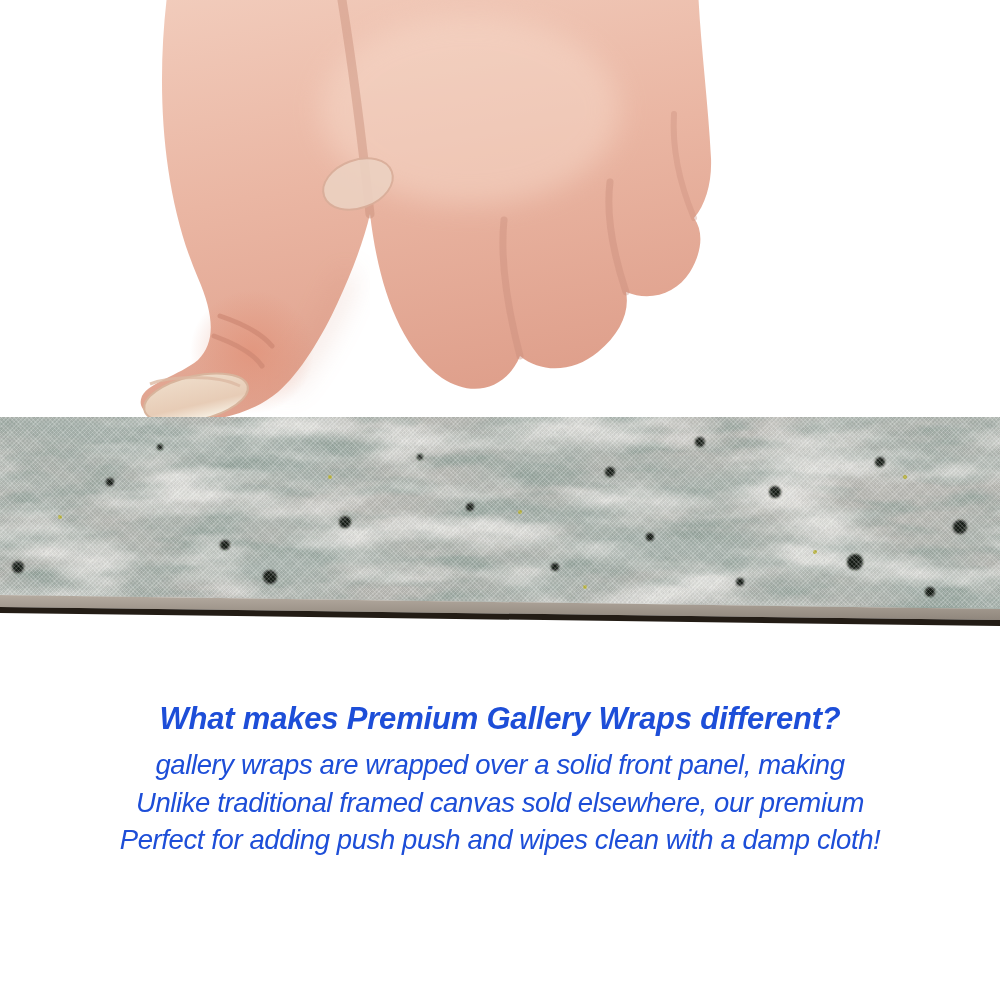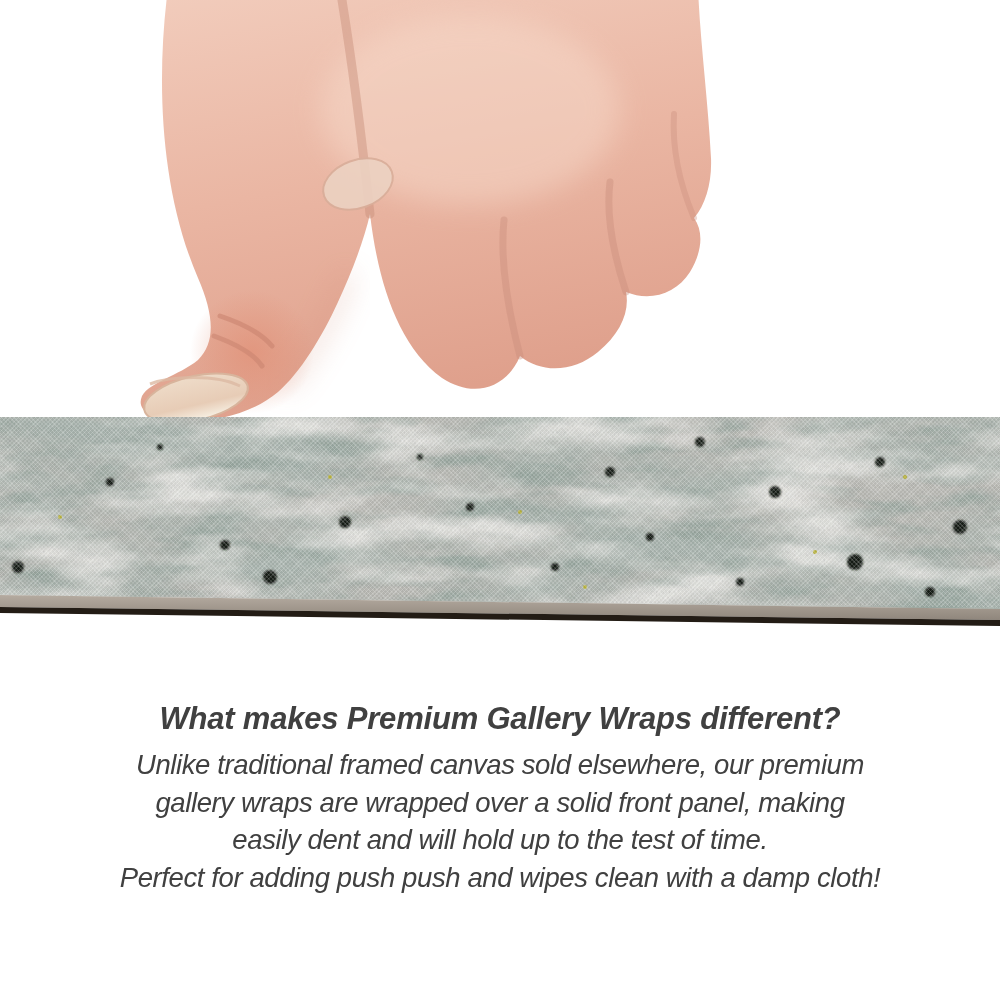--- a/index.html
+++ b/index.html
@@ -11,21 +11,21 @@
   
   .canvas-strip{position:absolute;top:417px;left:0;width:1000px;height:212px;}
   .canvas-strip svg{position:absolute;top:0;left:0;}
   .weave-overlay{position:absolute;top:0;left:0;width:1000px;height:212px;pointer-events:none;
      background:
        repeating-linear-gradient(45deg, rgba(255,255,255,.16) 0 1px, rgba(0,0,0,0) 1px 3px),
        repeating-linear-gradient(-45deg, rgba(255,255,255,.12) 0 1px, rgba(0,0,0,0.03) 1px 3px);
      clip-path:polygon(0 0,100% 0,100% 90%,0 84%);}
   
   .info-block{position:absolute;top:701px;left:0;width:1000px;text-align:center;
-     font-style:italic;color:#404040;}
+     font-style:italic;color:#1d4ed8;}
   .info-heading{font-size:31px;font-weight:600;letter-spacing:-0.2px;margin:0 0 9px 0;}
   .info-line{font-size:27.5px;font-weight:400;letter-spacing:-0.4px;line-height:37.5px;margin:0;}
 </style>
 </head>
 <body>
 
 <div class="stage">
 
   <div class="photo-area">
     <svg class="hand-svg" width="1000" height="430" viewBox="0 0 1000 430">
@@ -160,19 +160,18 @@
       </g>
 
       <polygon points="0,178 1000,192 1000,203 0,190" fill="url(#lipG)"></polygon>
       <polygon points="0,190 1000,203 1000,209 0,196" fill="#231c15"></polygon>
     </svg>
     <div class="weave-overlay"></div>
   </div>
 
   <div class="info-block">
     <div class="info-heading">What makes Premium Gallery Wraps different?</div>
+    <p class="info-line">gallery wraps are wrapped over a solid front panel, making</p>
     <p class="info-line">Unlike traditional framed canvas sold elsewhere, our premium</p>
-    <p class="info-line">gallery wraps are wrapped over a solid front panel, making</p>
-    <p class="info-line">easily dent and will hold up to the test of time.</p>
     <p class="info-line">Perfect for adding push push and wipes clean with a damp cloth!</p>
   </div>
 
 </div>
 
 </body></html>

